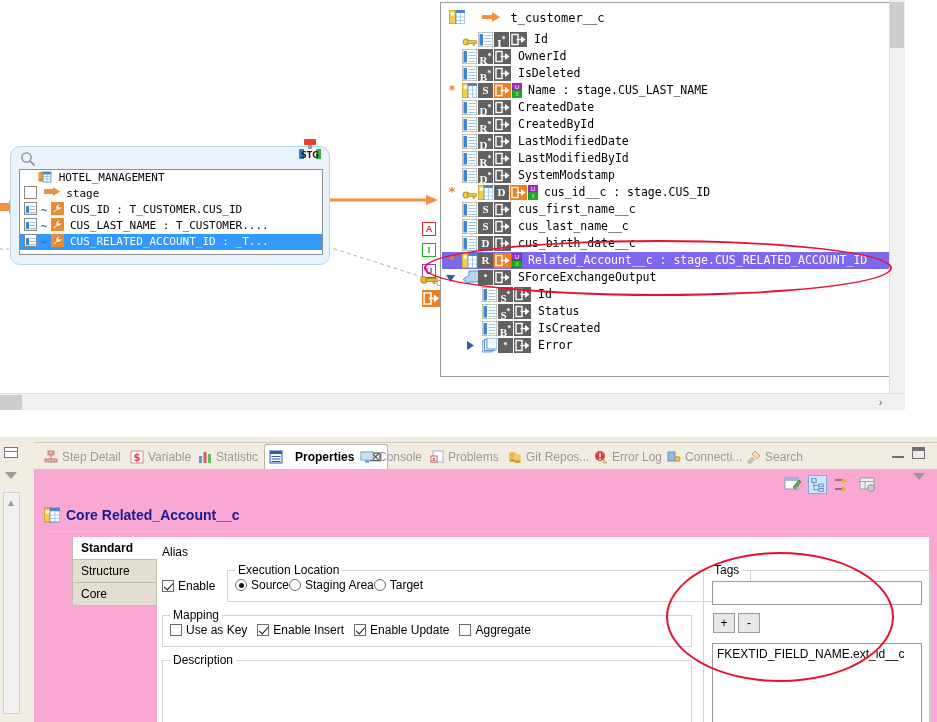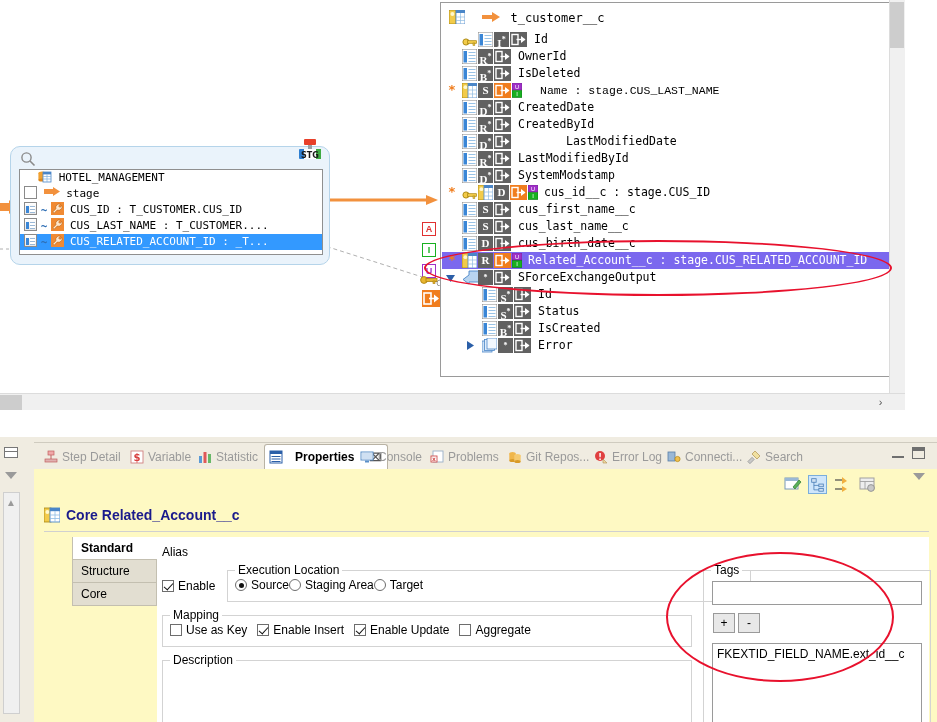--- a/index.html
+++ b/index.html
@@ -114,21 +114,21 @@
   
   #left-rail { position:absolute; left:0; top:0; width:22px; height:285px; background:#f0ece1; }
   #rail-min { position:absolute; left:4px; top:10px; width:14px; height:11px; border:1px solid #777; background:#fff;}
   #rail-min::before{content:"";position:absolute;left:0;top:0;right:0;height:3px;background:#fff;border-bottom:1px solid #777;}
   #rail-tri { position:absolute; left:5px; top:35px; width:0;height:0; border-left:6px solid transparent;border-right:6px solid transparent;border-top:7px solid #9a9a9a;}
   #rail-box { position:absolute; left:3px; top:55px; width:17px; height:222px; background:#f0f0f0; border:1px solid #cfcfcf;}
   #rail-up { position:absolute; left:4px; top:60px; width:14px; color:#9a9a9a; font-size:10px; text-align:center;}
 
   #panel {
     position:absolute; left:34px; top:5px; width:903px; height:280px;
-    background:#fef9c3;
+    background:#f9a8d4;
     border-top:1px solid #cfcbbf;
   }
 
   
   #tabbar { position:absolute; left:0; top:0; width:903px; height:26px; background:#f0ece1; }
   .tab {
     position:absolute; top:2px; height:24px; padding:0 5px 0 4px;
     font-size:12px; color:#9a9a9a; white-space:nowrap;
     display:flex; align-items:center; gap:4px;
   }
@@ -403,21 +403,21 @@
                 <rect x="2" y="2.5" width="6" height="10" fill="none" stroke="#fff" stroke-width="1.4"></rect>
                 <line x1="6.5" y1="7.5" x2="14.5" y2="7.5" stroke="#fff" stroke-width="1.4"></line>
                 <polygon points="11,4 15.5,7.5 11,11" fill="#fff"></polygon>
               </svg></span>
             <span class="ut" style="left:70px;top:1px;"><svg viewBox="0 0 10 15" style="width:10px;height:15px;">
                 <rect x="0" y="0" width="10" height="7" fill="#a030c8" stroke="#6d1e8a" stroke-width="0.6"></rect>
                 <text x="5" y="5.8" font-family="DejaVu Sans, sans-serif" font-size="5.5" fill="#fff" text-anchor="middle">U</text>
                 <rect x="0" y="7.5" width="10" height="7" fill="#18b020" stroke="#0d7014" stroke-width="0.6"></rect>
                 <text x="5" y="13.3" font-family="DejaVu Sans, sans-serif" font-size="5.5" fill="#fff" text-anchor="middle">I</text>
               </svg></span>
-            <span class="tlabel" style="left:98px;font-family:Liberation Mono, monospace;">Name : stage.CUS_LAST_NAME</span>
+            <span class="tlabel" style="left:86px;">Name : stage.CUS_LAST_NAME</span>
           </div>
           <div class="trow">
             <svg style="position:absolute;left:20px;top:1px;width:15px;height:15px;" viewBox="0 0 15 15">
               <rect x="0" y="0" width="15" height="15" fill="#fff" stroke="#7a7a7a" stroke-width="0.9"></rect>
               <rect x="1.5" y="2" width="3.5" height="11.5" fill="#3a86d6"></rect>
               <line x1="6.5" y1="3.5" x2="13.5" y2="3.5" stroke="#8fbce3" stroke-width="0.9"></line>
               <line x1="6.5" y1="6.5" x2="13.5" y2="6.5" stroke="#8fbce3" stroke-width="0.9"></line>
               <line x1="6.5" y1="9.5" x2="13.5" y2="9.5" stroke="#8fbce3" stroke-width="0.9"></line>
               <line x1="6.5" y1="12.5" x2="13.5" y2="12.5" stroke="#8fbce3" stroke-width="0.9"></line>
             </svg>
@@ -454,21 +454,21 @@
               <line x1="6.5" y1="6.5" x2="13.5" y2="6.5" stroke="#8fbce3" stroke-width="0.9"></line>
               <line x1="6.5" y1="9.5" x2="13.5" y2="9.5" stroke="#8fbce3" stroke-width="0.9"></line>
               <line x1="6.5" y1="12.5" x2="13.5" y2="12.5" stroke="#8fbce3" stroke-width="0.9"></line>
             </svg>
             <span class="tletter" style="left:36px;top:1px;">D<sup>*</sup></span>
             <span class="tarrow" style="left:52px;top:1px;"><svg viewBox="0 0 17 15" style="width:17px;height:15px;">
                 <rect x="2" y="2.5" width="6" height="10" fill="none" stroke="#fff" stroke-width="1.4"></rect>
                 <line x1="6.5" y1="7.5" x2="14.5" y2="7.5" stroke="#fff" stroke-width="1.4"></line>
                 <polygon points="11,4 15.5,7.5 11,11" fill="#fff"></polygon>
               </svg></span>
-            <span class="tlabel" style="left:76px;margin-left:48px;">LastModifiedDate</span>
+            <span class="tlabel" style="left:76px;">LastModifiedDate</span>
           </div>
           <div class="trow">
             <svg style="position:absolute;left:20px;top:1px;width:15px;height:15px;" viewBox="0 0 15 15">
               <rect x="0" y="0" width="15" height="15" fill="#fff" stroke="#7a7a7a" stroke-width="0.9"></rect>
               <rect x="1.5" y="2" width="3.5" height="11.5" fill="#3a86d6"></rect>
               <line x1="6.5" y1="3.5" x2="13.5" y2="3.5" stroke="#8fbce3" stroke-width="0.9"></line>
               <line x1="6.5" y1="6.5" x2="13.5" y2="6.5" stroke="#8fbce3" stroke-width="0.9"></line>
               <line x1="6.5" y1="9.5" x2="13.5" y2="9.5" stroke="#8fbce3" stroke-width="0.9"></line>
               <line x1="6.5" y1="12.5" x2="13.5" y2="12.5" stroke="#8fbce3" stroke-width="0.9"></line>
             </svg>

